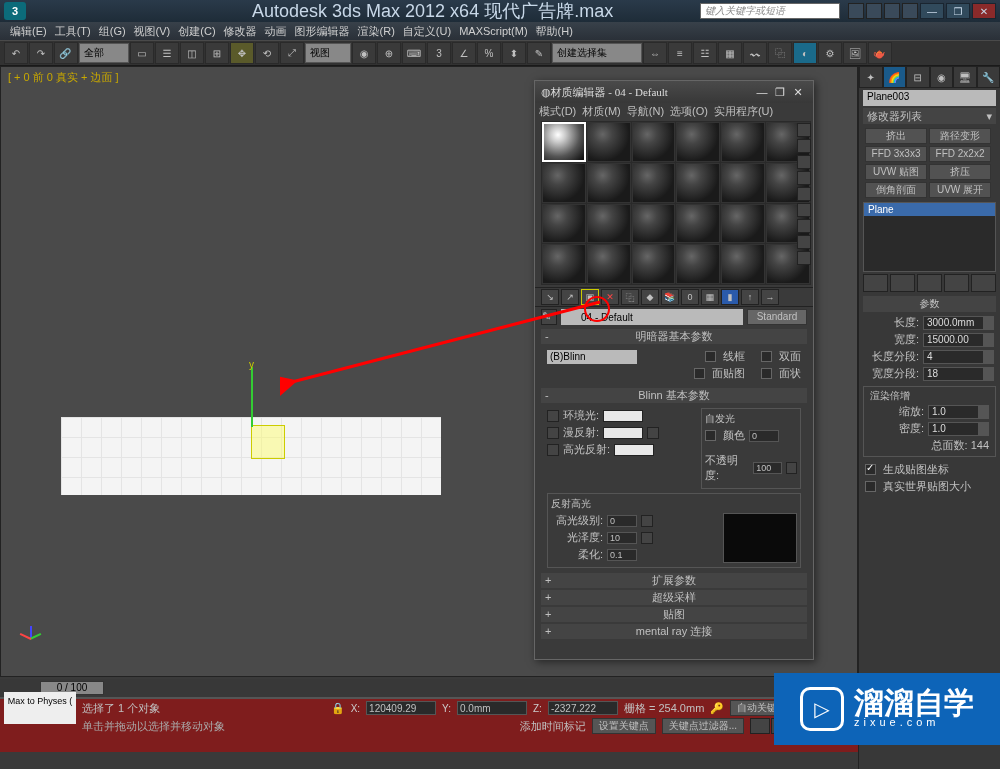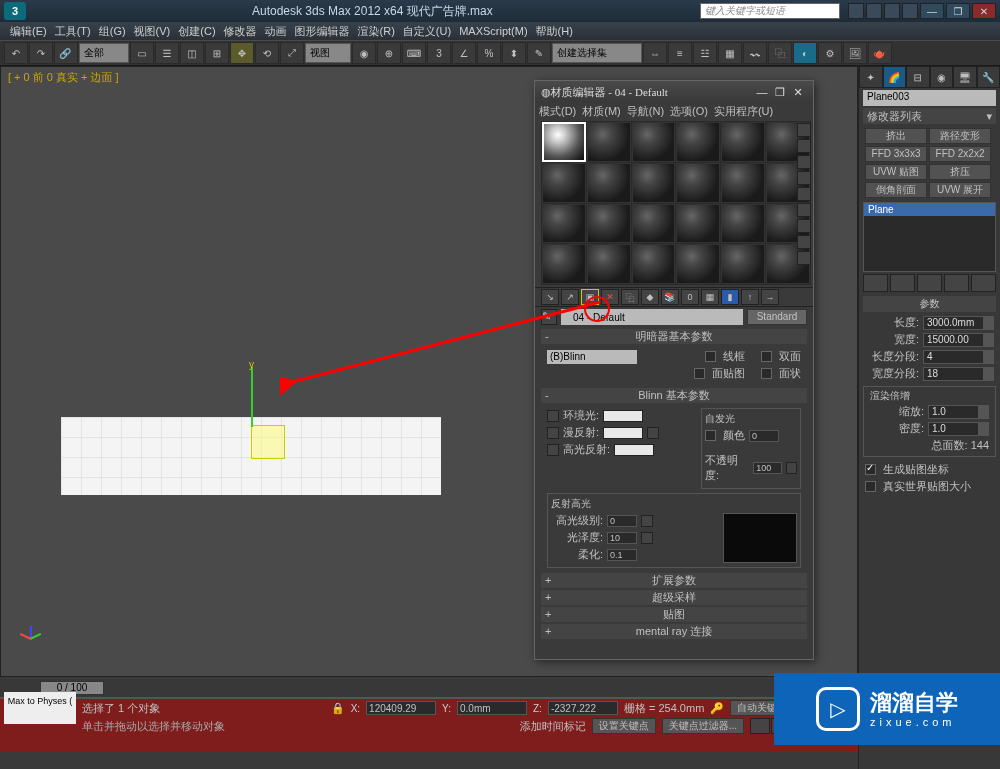--- a/index.html
+++ b/index.html
@@ -1,21 +1,21 @@
 <!DOCTYPE html>
 <html><head>
 <meta charset="utf-8">
 <style>
 * { margin: 0; padding: 0; box-sizing: border-box; font-family: "Microsoft YaHei", sans-serif; font-size: 11px; }
 body { background: #3a3a3a; color: #c0c0c0; width: 1000px; height: 769px; overflow: hidden; position: relative; }
 
 
 .titlebar { height: 22px; background: linear-gradient(#2a3a4a,#1e2c38); display: flex; align-items: center; padding-left: 4px; color: #c8d8e8; }
 .titlebar .logo { width: 22px; height: 18px; background: #0c6b7a; border-radius: 3px; margin-right: 6px; display:flex;align-items:center;justify-content:center;color:#fff;font-weight:bold;}
-.titlebar .title { flex: 1; text-align: left; padding-left:220px; font-size: 12px; }
+.titlebar .title { flex: 1; text-align: left; padding-left:220px; font-size: 18px; }
 .titlebar .search { width: 140px; height: 16px; background: #fff; border: 1px solid #666; margin-right: 8px; color:#888; font-style:italic; padding:0 4px; font-size:10px; line-height:14px;}
 .titlebar .winbtns { display: flex; gap: 2px; margin-right:4px;}
 .titlebar .winbtn { width: 24px; height: 16px; background: #314a5c; border: 1px solid #1a2530; display:flex;align-items:center;justify-content:center;font-size:10px;}
 .titlebar .winbtn.close { background: #8a2a2a; }
 .titlebar .tinyicon { width:16px;height:16px;background:#3a4a5a;border:1px solid #222;margin-right:2px;}
 
 
 .menubar { height: 18px; background: linear-gradient(#38414a,#2a3038); display: flex; align-items: center; padding: 0 6px; color:#d0d0d0;}
 .menubar span { padding: 0 4px; cursor: default; font-size:11px;}
 
@@ -72,21 +72,21 @@
 .mateditor .slots { height:164px; background:#2a2a2a; margin:2px 2px 2px 6px; display:grid; grid-template-columns:repeat(6,1fr); grid-template-rows:repeat(4,1fr); gap:1px; padding:1px; position:relative;}
 .mateditor .slot { background:radial-gradient(circle at 35% 30%, #666 0%, #444 25%, #1a1a1a 70%); border:1px solid #333;}
 .mateditor .slot.sel { border:2px solid #fff; background:radial-gradient(circle at 35% 30%, #fff 0%, #ccc 20%, #555 60%, #111 95%);}
 .mateditor .sidetools { position:absolute; right:2px; top:42px; width:14px; display:flex; flex-direction:column; gap:2px;}
 .mateditor .sidetools .st{width:14px;height:14px;background:#444;border:1px solid #222;}
 .mateditor .mtoolbar { height:20px; display:flex; align-items:center; padding:0 6px; gap:2px; border-top:1px solid #222; border-bottom:1px solid #222;}
 .mateditor .mtoolbar .mb{width:18px;height:16px;background:#444;border:1px solid #222;display:flex;align-items:center;justify-content:center;font-size:9px;}
 .mateditor .mtoolbar .mb.active{border:1px solid #cc0;}
 .mateditor .mtoolbar .mb.x{color:#f44;}
 .mateditor .namerow{height:20px;display:flex;align-items:center;padding:0 6px;gap:4px;}
-.mateditor .namerow .dd{flex:1;height:16px;background:#bababa;color:#000;padding:0 12px;font-size:10px;display:flex;align-items:center;}
+.mateditor .namerow .dd{flex:1;height:16px;background:#bababa;color:#000;padding:0 20px;font-size:10px;display:flex;align-items:center;}
 .mateditor .namerow .typbtn{width:60px;height:16px;background:#666;border:1px solid #333;text-align:center;font-size:10px;line-height:14px;}
 .mateditor .roll{margin:2px 6px;}
 .mateditor .roll .rhdr{height:15px;background:#444;text-align:center;font-size:10px;line-height:15px;position:relative;}
 .mateditor .roll .rhdr .pm{position:absolute;left:4px;}
 .mateditor .rbody{background:#3a3a3a;padding:3px 6px;font-size:10px;}
 .mateditor .shaderdd{width:90px;height:14px;background:#bababa;color:#000;padding:0 3px;font-size:10px;display:inline-flex;align-items:center;}
 .mateditor .rbody .row{display:flex;align-items:center;gap:4px;margin:2px 0;}
 .mateditor .swatch{width:40px;height:12px;background:#e8e8e8;border:1px solid #222;}
 .mateditor .minispin{width:30px;height:12px;background:#2a2a2a;border:1px solid #555;font-size:9px;padding:0 2px;display:inline-flex;align-items:center;}
 .mateditor .sq{width:12px;height:12px;background:#444;border:1px solid #222;}
@@ -108,21 +108,21 @@
 .statusbar .coordval{width:70px;height:14px;background:#2a2a2a;border:1px solid #555;padding:0 2px;font-size:10px;display:inline-flex;align-items:center;}
 .statusbar .prompt{flex:1;color:#aaa;}
 .statusbar .keybtn{height:16px;padding:0 6px;background:#555;border:1px solid #333;font-size:10px;line-height:14px;}
 .playbtns{display:flex;gap:1px;}
 .playbtns .pb{width:20px;height:16px;background:#444;border:1px solid #222;}
 
 
 .watermark { position:absolute; right:0; bottom:24px; width:226px; height:72px; background:#0d64b8; display:flex;align-items:center;justify-content:center;gap:10px;z-index:60;}
 .watermark .wicon{width:44px;height:44px;border:3px solid #fff;border-radius:10px;display:flex;align-items:center;justify-content:center;color:#fff;font-size:20px;}
 .watermark .wtxt{color:#fff;}
-.watermark .wtxt .big{font-size:22px;font-weight:bold;line-height:26px;}
+.watermark .wtxt .big{font-size:30px;font-weight:bold;line-height:26px;}
 .watermark .wtxt .small{font-size:11px;letter-spacing:4px;}
 </style>
 </head>
 <body>
 
 <div class="titlebar">
   <div class="logo">3</div>
   <div class="title">Autodesk 3ds Max 2012 x64    现代广告牌.max</div>
   <div class="search">键入关键字或短语</div>
   <div class="tinyicon"></div>

